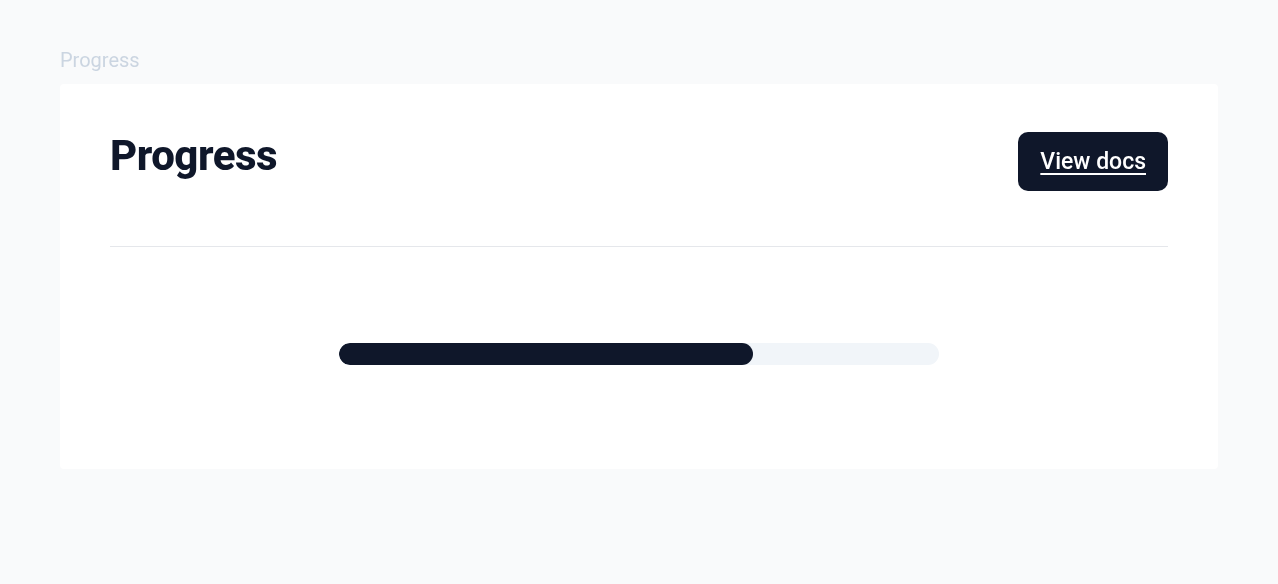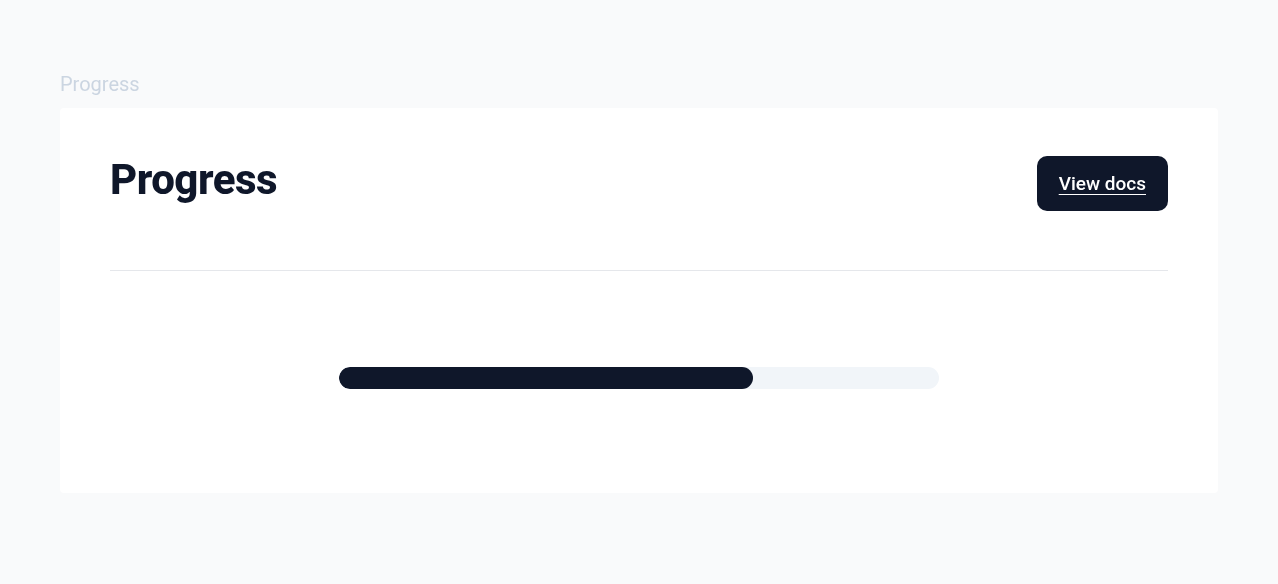--- a/index.html
+++ b/index.html
@@ -10,21 +10,21 @@
 
     body {
       font-family: -apple-system, BlinkMacSystemFont, "Segoe UI", Roboto, Helvetica, Arial, sans-serif;
       background-color: #f9fafb;
       width: 1278px;
       height: 584px;
       padding: 0;
     }
 
     .page {
-      padding: 72px 60px 0 60px;
+      padding: 48px 60px 0 60px;
     }
 
     .breadcrumb {
       color: #cbd5e1;
       font-size: 20px;
       font-weight: 400;
       margin-bottom: 12px;
     }
 
     .card {
@@ -60,21 +60,21 @@
       font-weight: 400;
       line-height: 1.75;
     }
 
     .view-docs-btn {
       background-color: #0f172a;
       color: #ffffff;
       border: none;
       border-radius: 10px;
       padding: 16px 22px;
-      font-size: 19px;
+      font-size: 23px;
       font-weight: 500;
       cursor: pointer;
       font-family: inherit;
       flex-shrink: 0;
     }
 
     .view-docs-btn span {
       text-decoration: underline;
       text-underline-offset: 4px;
     }

